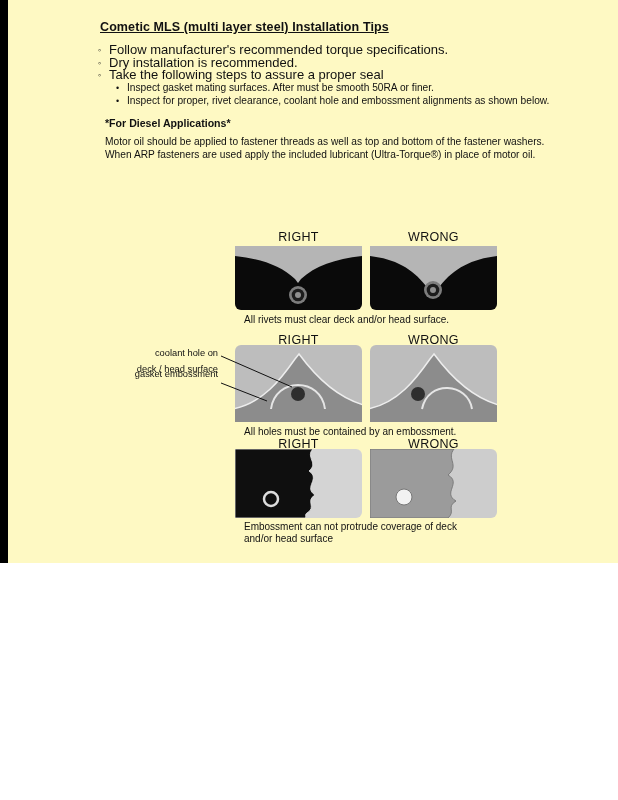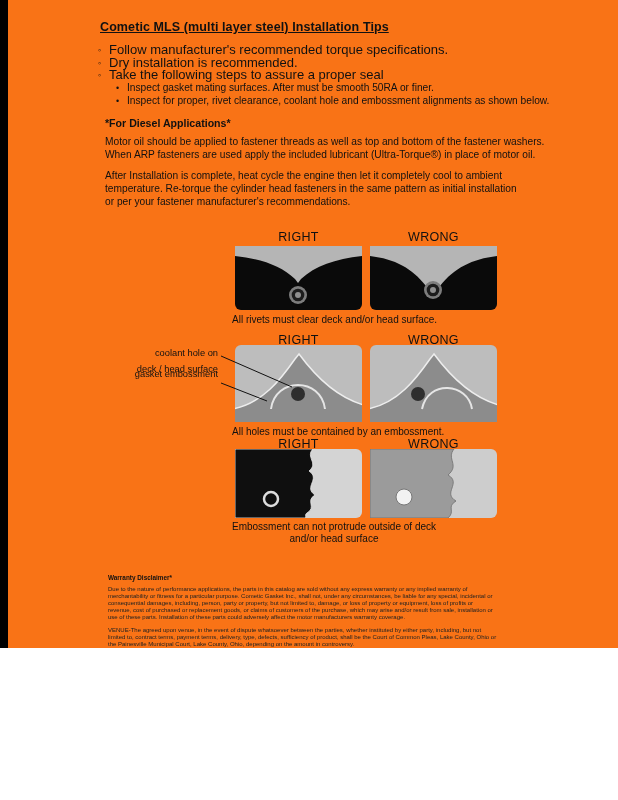--- a/index.html
+++ b/index.html
@@ -1,19 +1,19 @@
 <!DOCTYPE html>
 <html><head>
 <meta charset="utf-8">
 <style>
   html,body { margin:0; padding:0; background:#ffffff; }
   .page {
     position:relative;
-    width:618px; height:648px;
-    background:#f97316;
+    width:618px; height:563px;
+    background:#fef9c3;
     font-family:"Liberation Sans", sans-serif;
     color:#111;
     overflow:hidden;
   }
   .left-bar { position:absolute; left:0; top:0; width:8px; height:795px; background:#000; }
 
   .doc-title {
     position:absolute; left:100px; top:20px;
     font-size:12.5px; font-weight:bold;
     text-decoration:underline;
@@ -42,21 +42,21 @@
   .lbl-row3 { top:207px; }
 
   .diagram { position:absolute; width:127px; }
   .diagram svg { display:block; width:127px; }
   .d-r1 { top:16px;  height:64px; }
   .d-r2 { top:115px; height:77px; }
   .d-r3 { top:219px; height:69px; }
   .d-left  { left:235px; }
   .d-right { left:370px; }
 
-  .caption { position:absolute; left:232px; font-size:10px; line-height:12px; white-space:pre-line;text-align:center; }
+  .caption { position:absolute; left:244px; font-size:10px; line-height:12px; white-space:pre-line; }
   .cap1 { top:84px; }
   .cap2 { top:196px; }
   .cap3 { top:291px; }
 
   .callout { position:absolute; width:108px; left:110px; text-align:right; font-size:9.3px; line-height:16px; white-space:pre-line; }
   .callout1 { top:115px; }
   .callout2 { top:136px; }
   .callout-lines { position:absolute; left:0; top:0; width:618px; height:322px; pointer-events:none; }
 
   .warranty { position:absolute; left:108px; top:574px; width:390px; }
@@ -79,23 +79,20 @@
     <div class="bullet">Take the following steps to assure a proper seal</div>
   </div>
   <div class="sub-bullets">
     <div class="sub-bullet">Inspect gasket mating surfaces.  After must be smooth 50RA or finer.</div>
     <div class="sub-bullet">Inspect for proper, rivet clearance, coolant hole and embossment alignments as shown below.</div>
   </div>
 
   <div class="diesel-heading">*For Diesel Applications*</div>
   <div class="para para1">Motor oil should be applied to fastener threads as well as top and bottom of the fastener washers.
 When ARP fasteners are used apply the included lubricant (Ultra-Torque®) in place of motor oil.</div>
-  <div class="para para2">After Installation is complete, heat cycle the engine then let it completely cool to ambient
-temperature. Re-torque the cylinder head fasteners in the same pattern as initial installation
-or per your fastener manufacturer's recommendations.</div>
 
   <div class="diagrams">
 
     <div class="col-label col-left lbl-row1">RIGHT</div>
     <div class="col-label col-right lbl-row1">WRONG</div>
 
     <div class="diagram d-r1 d-left">
       <svg viewBox="0 0 127 64" height="64">
         <rect x="0" y="0" width="127" height="64" rx="6" fill="#0a0a0a"></rect>
         <path d="M0,0 H127 V10 C100,13 80,20 66,33 L63,37 L60,33 C46,20 27,13 0,10 Z" fill="#b5b5b5"></path>
@@ -156,21 +153,21 @@
         <circle cx="36" cy="50" r="7" fill="none" stroke="#dddddd" stroke-width="2.5"></circle>
       </svg>
     </div>
     <div class="diagram d-r3 d-right">
       <svg viewBox="0 0 127 69" height="69">
         <rect x="0" y="0" width="127" height="69" rx="6" fill="#cdcdcd"></rect>
         <path d="M0,0 H84 C76,10 90,16 78,26 C92,34 72,44 86,52 C76,58 86,62 78,69 H0 Z" fill="#9b9b9b" stroke="#6f6f6f" stroke-width="0.8"></path>
         <circle cx="34" cy="48" r="8" fill="#f2f2f2" stroke="#777777" stroke-width="1"></circle>
       </svg>
     </div>
-    <div class="caption cap3">Embossment can not protrude outside of deck
+    <div class="caption cap3">Embossment can not protrude coverage of deck
 and/or head surface</div>
   </div>
 
   <div class="warranty">
     <div class="warranty-heading">Warranty Disclaimer*</div>
     <div class="fine-para">Due to the nature of performance applications, the parts in this catalog are sold without any express warranty or any implied warranty of merchantability or fitness for a particular purpose.  Cometic Gasket Inc., shall not, under any circumstances, be liable for any special, incidental or consequential damages, including, person, party or property, but not limited to, damage, or loss of property or equipment, loss of profits or revenue, cost of purchased or replacement goods, or claims of customers of the purchase, which may arise and/or result from sale, installation or use of these parts.  Installation of these parts could adversely affect the motor manufacturers warranty coverage.</div>
     <div class="fine-para">VENUE-The agreed upon venue, in the event of dispute whatsoever between the parties, whether instituted by either party, including, but not limited to, contract terms, payment terms, delivery, type, defects, sufficiency of product, shall be the Court of Common Pleas, Lake County, Ohio or the Painesville Municipal Court, Lake County, Ohio, depending on the amount in controversy.
 This agreement shall be governed by and construed under the laws of the State of Ohio.</div>
     <div class="fine-para">All prices and terms are subject to change without notice.</div>
     <div class="fine-para">Terms COD- Secured with a completed dealer/jobber application on File, COD-Company check with a current credit card number on file.  Open accounts may be established by well rated firms.  A credit application is available upon request.  Open accounts are due payable Net 30 days from date of invoice.  No statement will be sent.  If an account becomes 60 or more days past due, it is subject to being placed on credit hold.  No orders will be shipped or new orders accepted until past due balance is paid.  If an account becomes 90 or more days past due, it is subject to being placed for collections.  All costs of collection are the responsibility of the customer, including attorney fees, court costs, and other expenses of litigation.</div>

